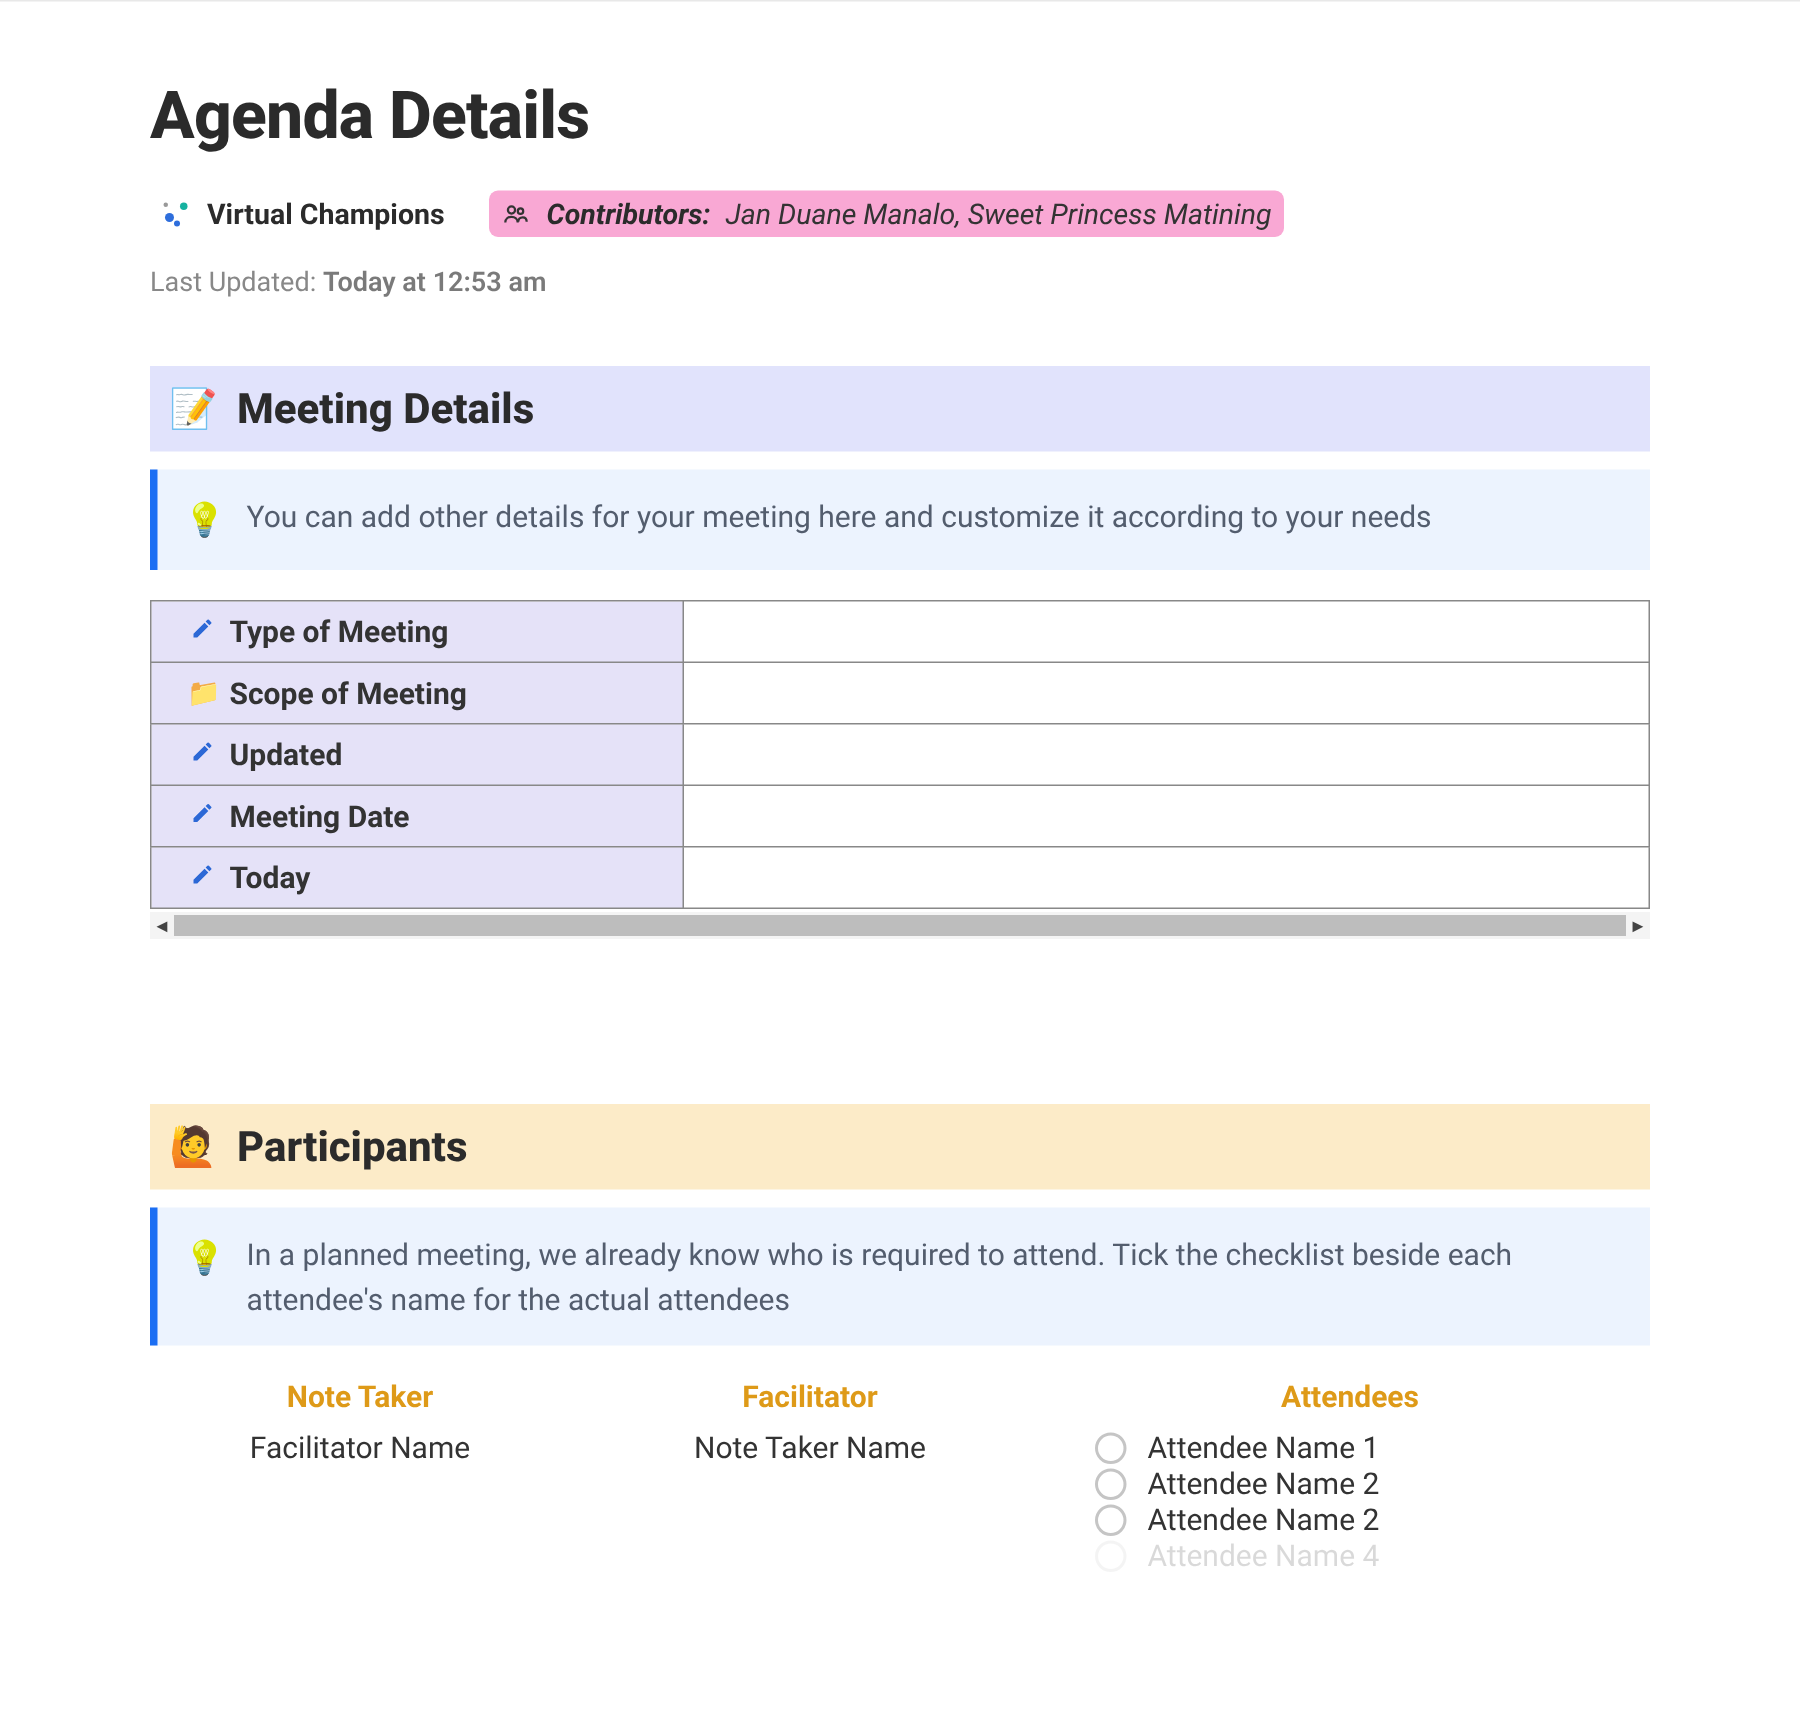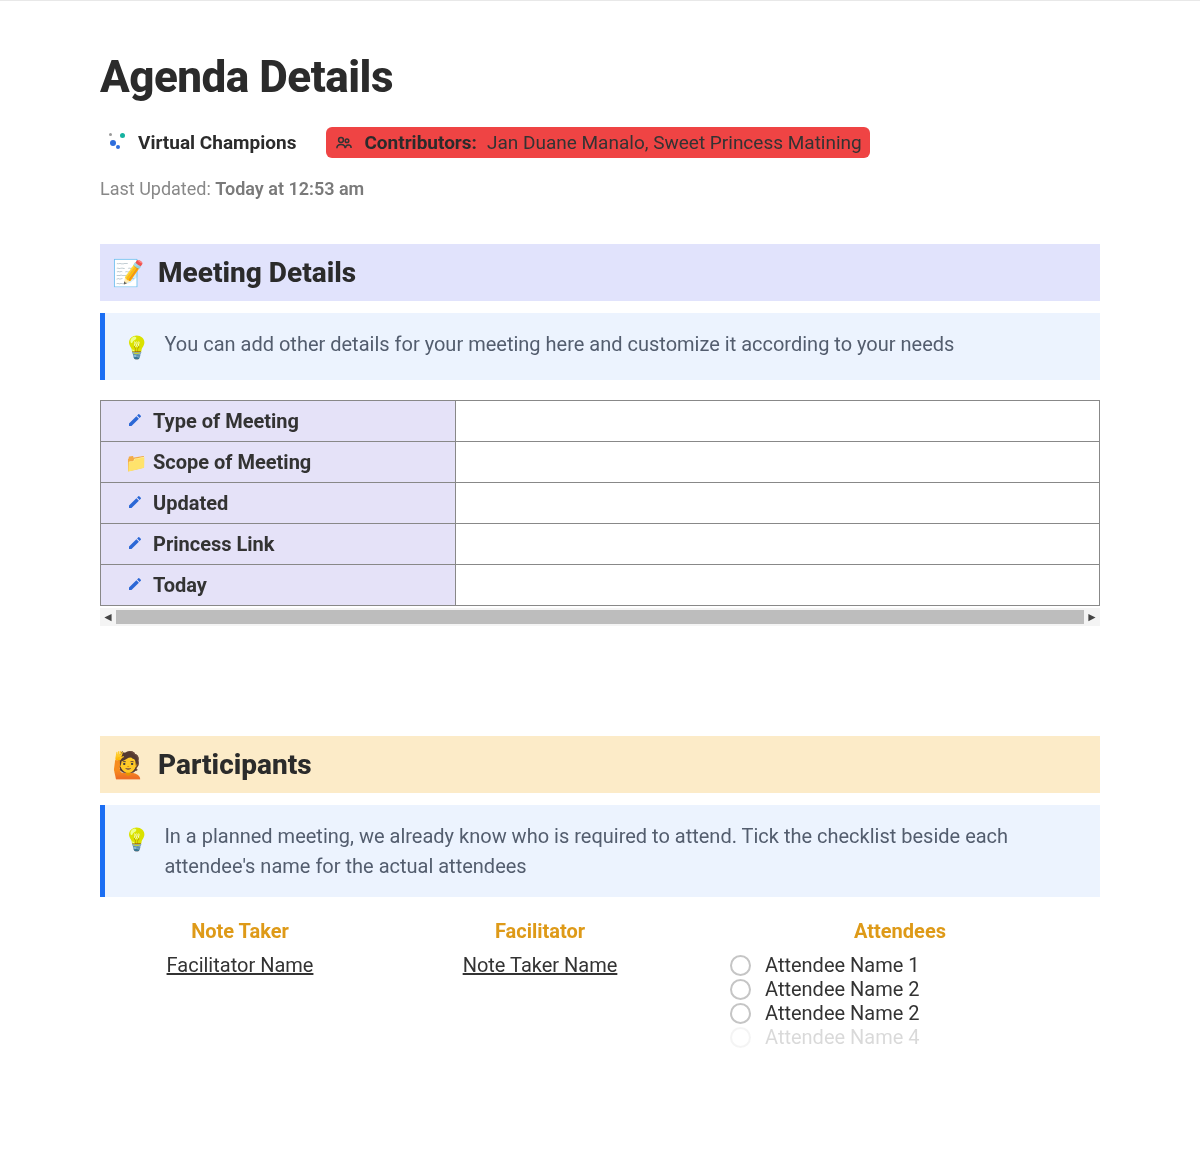--- a/index.html
+++ b/index.html
@@ -33,30 +33,31 @@
     .meta-item {
       display: flex;
       align-items: center;
       gap: 8px;
       font-size: 19px;
     }
     .org-badge {
       padding: 4px 8px;
       border-radius: 6px;
       display: flex;
-      align-items: flex-start;
+      align-items: center;
       gap: 10px;
     }
     .contrib-badge {
-      background: #ef4444;
+      background: #f9a8d4;
       padding: 4px 8px;
       border-radius: 6px;
       display: flex;
       align-items: center;
       gap: 10px;
+      font-style: italic;
     }
     .org-icon {
       width: 20px;
       height: 20px;
       position: relative;
     }
     .org-icon span {
       position: absolute;
       border-radius: 50%;
     }
@@ -197,21 +198,20 @@
       font-size: 20px;
     }
     .pcol-header {
       font-weight: 700;
       color: #de9a18;
       text-align: center;
     }
     .pcol-value {
       color: #333;
       text-align: center;
-      text-decoration: underline;
     }
     .attendee-list {
       display: flex;
       flex-direction: column;
       padding-left: 30px;
     }
     .attendee-item {
       display: flex;
       align-items: center;
       gap: 14px;
@@ -311,21 +311,21 @@
             </div>
           </td>
           <td class="value-cell"></td>
         </tr>
         <tr>
           <td class="label-cell">
             <div class="cell-inner">
               <span class="row-icon pencil"><svg width="16" height="16" viewBox="0 0 24 24" fill="#2c68d6">
                   <path d="M3 17.25V21h3.75L17.81 9.94l-3.75-3.75L3 17.25zM20.71 7.04a1 1 0 0 0 0-1.41l-2.34-2.34a1 1 0 0 0-1.41 0l-1.83 1.83 3.75 3.75 1.83-1.83z"></path>
                 </svg></span>
-              <span>Princess Link</span>
+              <span>Meeting Date</span>
             </div>
           </td>
           <td class="value-cell"></td>
         </tr>
         <tr>
           <td class="label-cell">
             <div class="cell-inner">
               <span class="row-icon pencil"><svg width="16" height="16" viewBox="0 0 24 24" fill="#2c68d6">
                   <path d="M3 17.25V21h3.75L17.81 9.94l-3.75-3.75L3 17.25zM20.71 7.04a1 1 0 0 0 0-1.41l-2.34-2.34a1 1 0 0 0-1.41 0l-1.83 1.83 3.75 3.75 1.83-1.83z"></path>
                 </svg></span>

